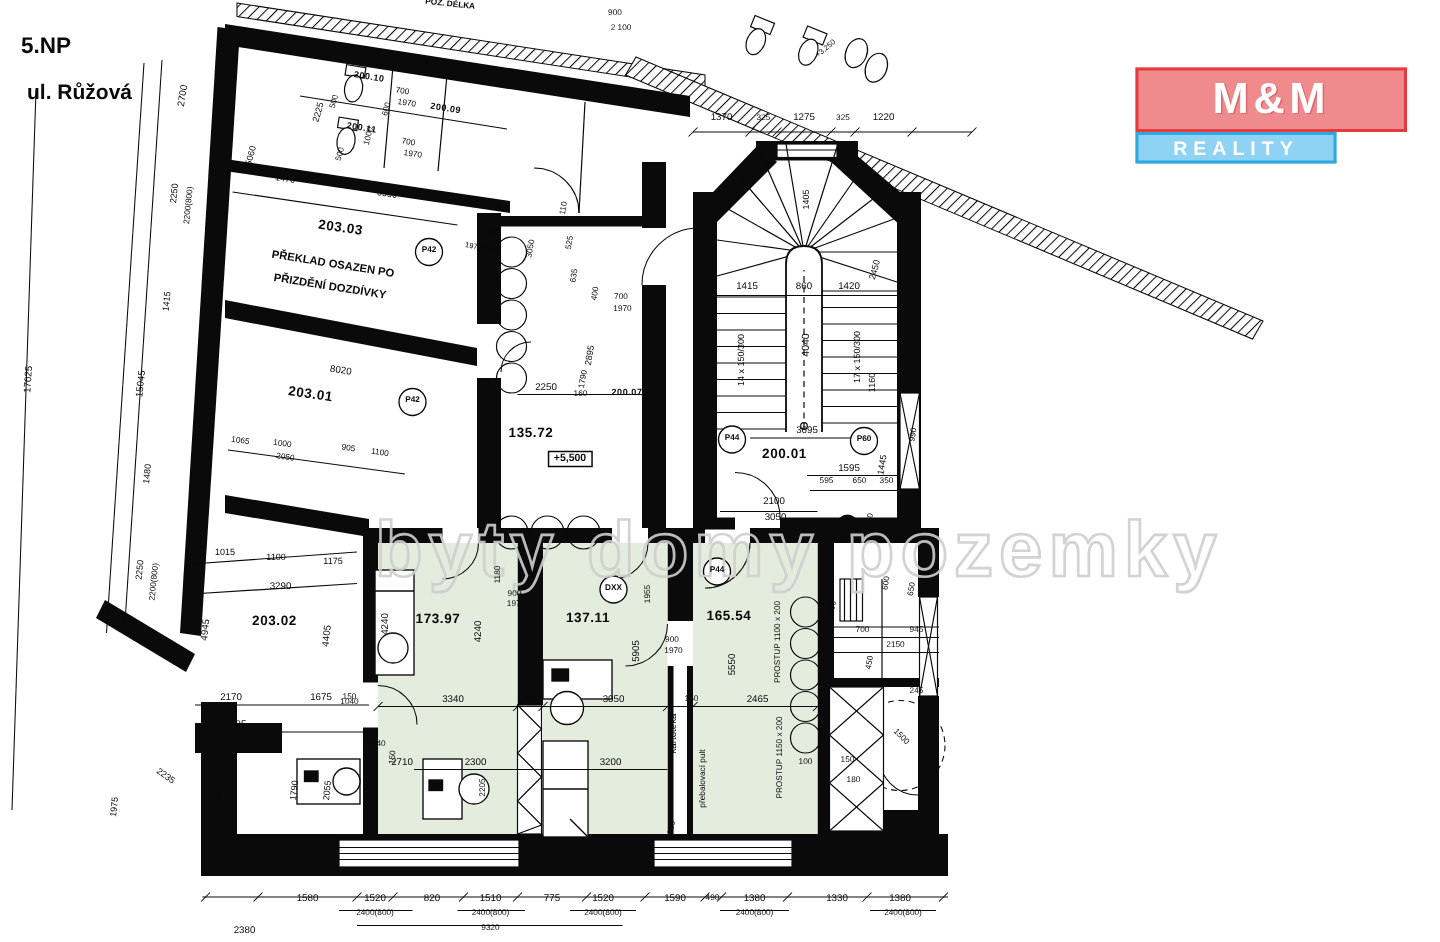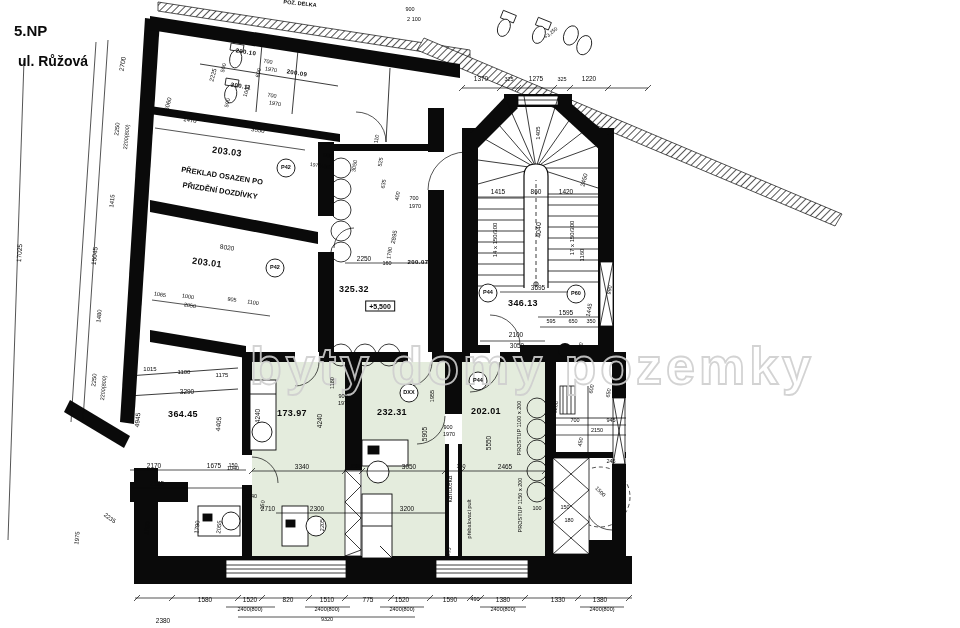--- a/index.html
+++ b/index.html
@@ -281,26 +281,26 @@
       <circle cx="576" cy="294" r="9"></circle>
         <circle cx="409" cy="393" r="9"></circle>
     </g>
 
     <text x="250" y="384" font-family="Liberation Sans, sans-serif" font-size="52" font-weight="bold" letter-spacing="4" fill="none" stroke="#cfcfcf" stroke-width="1.8" opacity="0.9">byty domy pozemky</text>
   </svg>
 
   <div id="plan-labels">
       <span class="lbl room" style="left: 227px; top: 152px; font-size: 9px; transform: translate(-50%, -50%) rotate(8deg);">203.03</span>
       <span class="lbl room" style="left: 207px; top: 263px; font-size: 9px; transform: translate(-50%, -50%) rotate(8deg);">203.01</span>
-      <span class="lbl room" style="left: 183px; top: 414px; font-size: 9px; transform: translate(-50%, -50%);">364.45</span>
+      <span class="lbl room" style="left: 183px; top: 414px; font-size: 9px; transform: translate(-50%, -50%);">203.02</span>
       <span class="lbl room" style="left: 292px; top: 413px; font-size: 9px; transform: translate(-50%, -50%);">173.97</span>
-      <span class="lbl room" style="left: 392px; top: 412px; font-size: 9px; transform: translate(-50%, -50%);">232.31</span>
-      <span class="lbl room" style="left: 486px; top: 411px; font-size: 9px; transform: translate(-50%, -50%);">202.01</span>
-      <span class="lbl room" style="left: 354px; top: 289px; font-size: 9px; transform: translate(-50%, -50%);">325.32</span>
-      <span class="lbl room" style="left: 523px; top: 303px; font-size: 9px; transform: translate(-50%, -50%);">346.13</span>
+      <span class="lbl room" style="left: 392px; top: 412px; font-size: 9px; transform: translate(-50%, -50%);">137.11</span>
+      <span class="lbl room" style="left: 486px; top: 411px; font-size: 9px; transform: translate(-50%, -50%);">165.54</span>
+      <span class="lbl room" style="left: 354px; top: 289px; font-size: 9px; transform: translate(-50%, -50%);">135.72</span>
+      <span class="lbl room" style="left: 523px; top: 303px; font-size: 9px; transform: translate(-50%, -50%);">200.01</span>
       <span class="lbl room" style="left: 246px; top: 52px; font-size: 6px; transform: translate(-50%, -50%) rotate(9deg);">200.10</span>
       <span class="lbl room" style="left: 241px; top: 86px; font-size: 6px; transform: translate(-50%, -50%) rotate(9deg);">200.11</span>
       <span class="lbl room" style="left: 297px; top: 73px; font-size: 6px; transform: translate(-50%, -50%) rotate(9deg);">200.09</span>
       <span class="lbl room" style="left: 418px; top: 262px; font-size: 6px; transform: translate(-50%, -50%);">200.07</span>
       <span class="lbl b" style="left: 222px; top: 176px; font-size: 7.5px; transform: translate(-50%, -50%) rotate(9deg);">PŘEKLAD OSAZEN PO</span>
       <span class="lbl b" style="left: 220px; top: 191px; font-size: 7.5px; transform: translate(-50%, -50%) rotate(9deg);">PŘIZDĚNÍ DOZDÍVKY</span>
       <span class="lbl b box" style="left: 380px; top: 306px; font-size: 7px; transform: translate(-50%, -50%);">+5,500</span>
       <span class="lbl b" style="left: 286px; top: 168px; font-size: 5.5px; transform: translate(-50%, -50%);">P42</span>
       <span class="lbl b" style="left: 275px; top: 268px; font-size: 5.5px; transform: translate(-50%, -50%);">P42</span>
       <span class="lbl b" style="left: 488px; top: 293px; font-size: 5.5px; transform: translate(-50%, -50%);">P44</span>
@@ -445,14 +445,18 @@
       <span class="lbl" style="left: 327px; top: 620px; font-size: 5.5px; transform: translate(-50%, -50%);">9320</span>
       <span class="lbl" style="left: 410px; top: 10px; font-size: 5.5px; transform: translate(-50%, -50%);">900</span>
       <span class="lbl" style="left: 414px; top: 20px; font-size: 5.5px; transform: translate(-50%, -50%);">2 100</span>
       <span class="lbl" style="left: 551px; top: 33px; font-size: 5px; transform: translate(-50%, -50%) rotate(-40deg);">+3,250</span>
       <span class="lbl b" style="left: 300px; top: 4px; font-size: 5.5px; transform: translate(-50%, -50%) rotate(6deg);">POZ. DÉLKA</span>
     </div>
 
   <div id="floor-label">5.NP</div>
   <div id="street-label">ul. Růžová</div>
 
+  <div id="logo">
+    <div id="logo-top">M&amp;M</div>
+    <div id="logo-bottom">REALITY</div>
+  </div>
 
 </div>
 
 </body></html>

